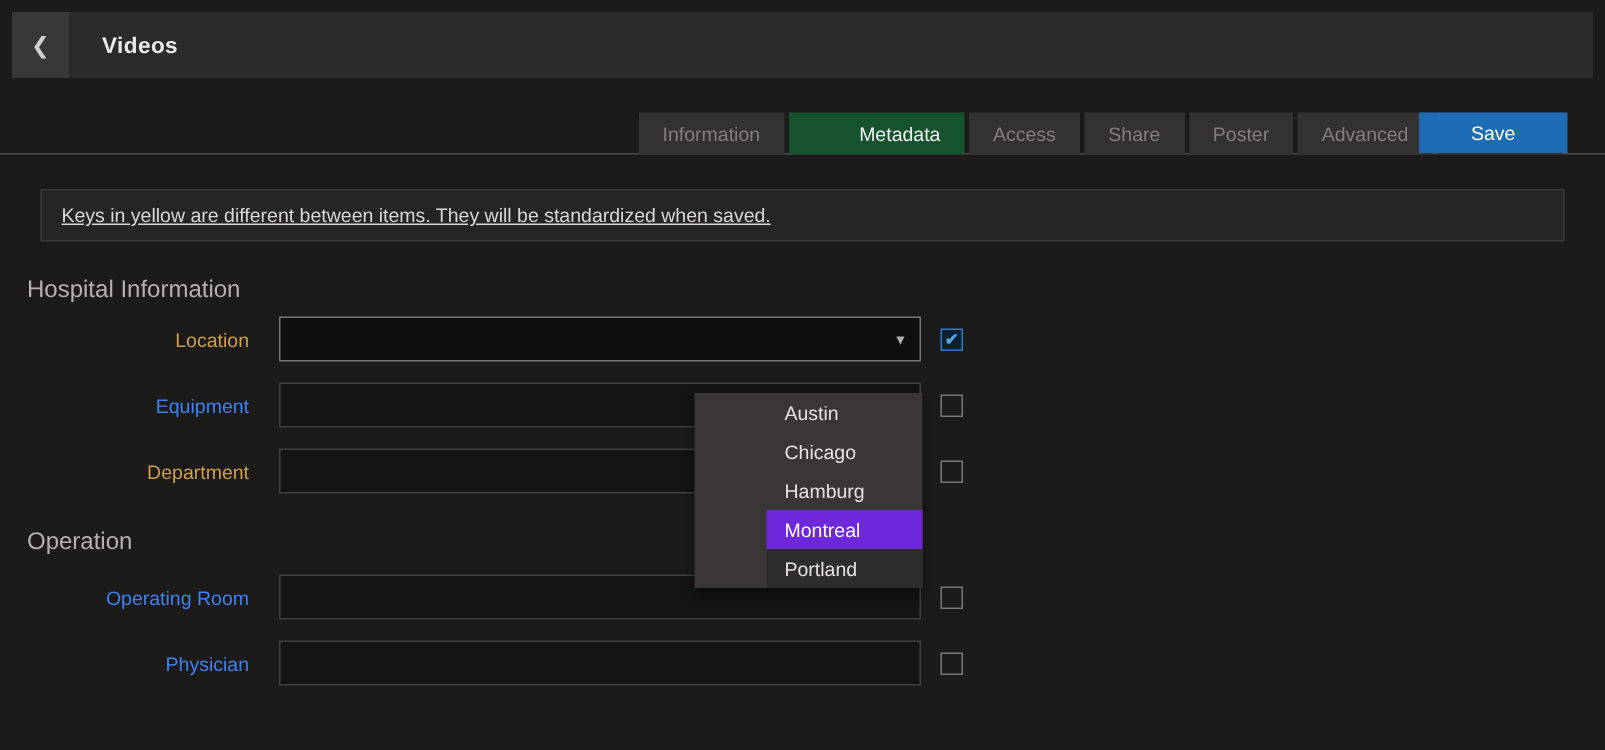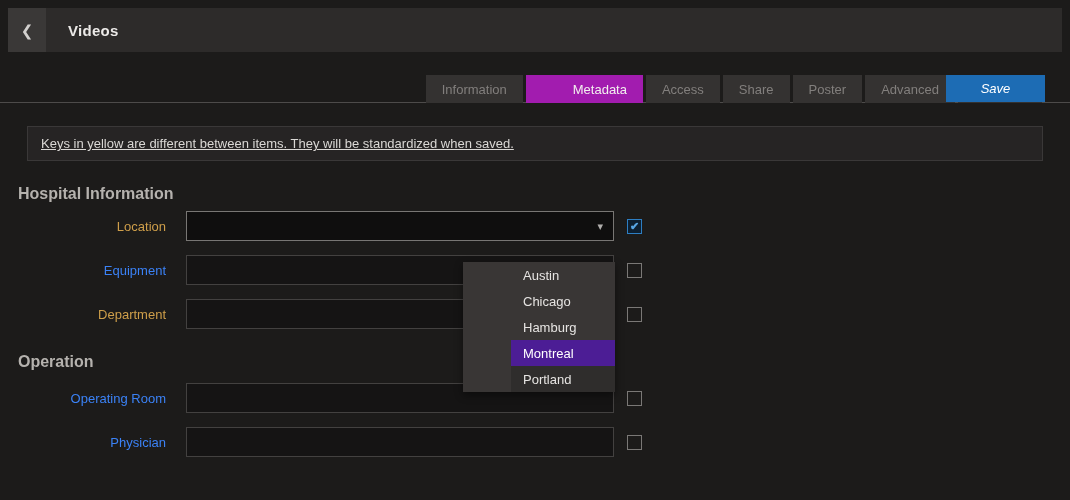--- a/index.html
+++ b/index.html
@@ -48,50 +48,49 @@
     height:28px;
     padding:0 16px;
     margin-right:3px;
     background:#343231;
     color:#827f7d;
     font-size:13px;
     display:flex; align-items:center;
     cursor:pointer;
     white-space:nowrap;
   }
-  .tab[data-active="true"] { background:#a21caf; color:#f2f0ee;padding-left:47px; }
+  .tab[data-active="true"] { background:#14532d; color:#f2f0ee;padding-left:47px; }
   .save-btn {
     position:absolute;
     right:25px; top:0;
     width:99px; height:27px;
     background:#1d6cb4;
     color:#ffffff;
     font-size:13px;
     display:flex; align-items:center; justify-content:center;
     cursor:pointer;
-    font-style:italic;
   }
 
   
   .notice {
     margin:23px 27px 0 27px;
     background:#262424;
     border:1px solid #3a3838;
     padding:9px 13px;
     font-size:13px;
     color:#dad8d5;
     text-decoration:underline;
   }
 
   
   .section-title {
     margin:24px 0 0 18px;
     color:#b5b2ae;
     font-size:16px;
-    font-weight:700;
+    font-weight:400;
   }
   .rows { margin-top:8px; }
   .rows.op { margin-top:12px; }
   .row {
     display:flex; align-items:center;
     height:30px;
     margin-bottom:14px;
   }
   .field-label {
     flex:0 0 166px;
@@ -153,21 +152,21 @@
   }
   .dd-option {
     height:26px;
     display:flex; align-items:center;
     padding:0 12px;
     color:#e6e4e2;
     font-size:13px;
     cursor:pointer;
     white-space:nowrap;
   }
-  .dd-option[data-selected="true"] { background:#4c1d95; color:#ffffff; }
+  .dd-option[data-selected="true"] { background:#6d28d9; color:#ffffff; }
   .dd-option:last-child { background:#2f2d2c; }
   .dd-option[data-selected="true"]:last-child { background:#1d70bd; }
 </style>
 </head>
 <body>
 
 <div class="page">
 
   <div class="header">
     <div class="back-btn">

